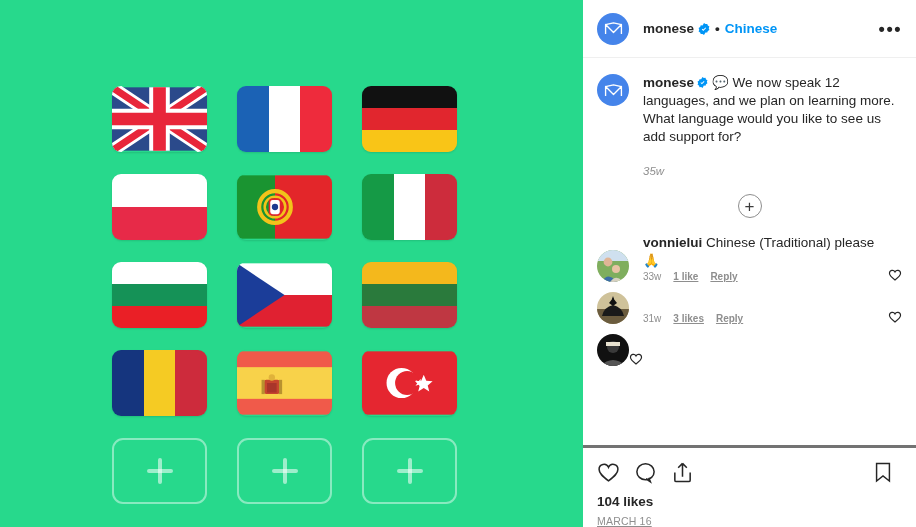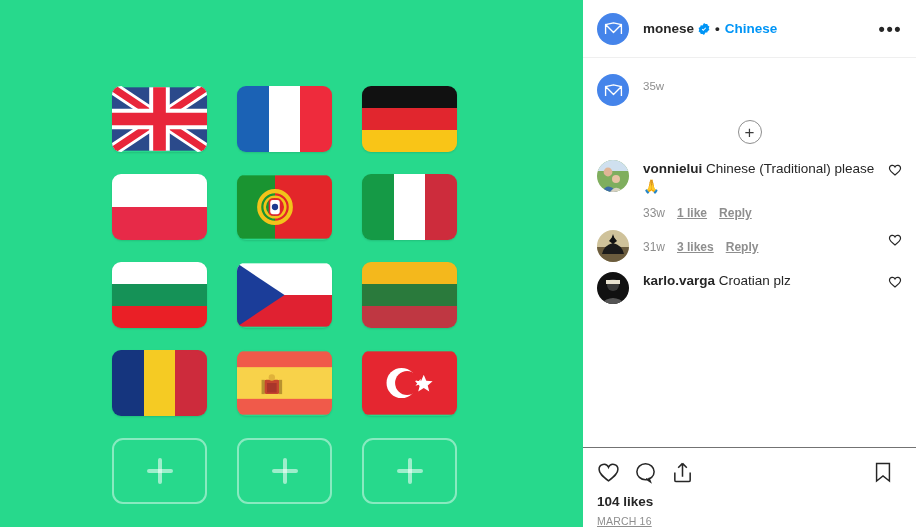--- a/index.html
+++ b/index.html
@@ -93,45 +93,45 @@
   .scroll { flex: 1 1 auto; overflow: hidden; position: relative; }
 
   .cap { display: flex; padding: 16px 14px 0 14px; }
   .cap-av {
     width: 32px; height: 32px; border-radius: 50%;
     background: #4584ea; flex: 0 0 32px;
     display: flex; align-items: center; justify-content: center;
   }
   .cap-body { margin-left: 14px; font-size: 13.5px; color: #262626; line-height: 18px; }
   .uname { font-weight: bold; }
-  .cap-time { color: #8e8e8e; font-size: 11.5px; margin-top: 3px; }
+  .cap-time { color: #8e8e8e; font-size: 11.5px; margin-top: 16px; font-style: italic; }
 
   .loadmore { display: flex; justify-content: center; margin: 14px 0 6px 0; }
   .circ {
     width: 24px; height: 24px; border: 1px solid #8e8e8e; border-radius: 50%;
     display: flex; align-items: center; justify-content: center; cursor: pointer;
   }
   .circ:before {
     content: "+"; color: #3c3c3c; font-size: 17px; line-height: 17px;
     font-family: "Liberation Sans", sans-serif;
   }
 
-  .cmt { display: flex; padding: 10px 14px 0 14px; }
+  .cmt { display: flex; padding: 10px 14px 0 14px; align-items: flex-end; }
   .cmt-av {
     width: 32px; height: 32px; border-radius: 50%; flex: 0 0 32px;
     overflow: hidden; position: relative;
   }
   .cmt-main { margin-left: 14px; flex: 1 1 auto; }
   .cmt-txt { font-size: 13.5px; color: #262626; line-height: 18px; }
-  .cmt-meta { display: flex; gap: 12px; margin-top: 10px; font-size: 12px; color: #8e8e8e; }
+  .cmt-meta { display: flex; gap: 12px; margin-top: 1px; font-size: 10px; color: #8e8e8e; }
   .cmt-meta .bold { font-weight: bold; color: #8e8e8e; text-decoration: underline; }
   .cmt-heart { width: 14px; height: 14px; flex: 0 0 14px; margin-top: 3px; }
 
   .actions {
-    border-top: 1px solid #737373;
+    border-top: 3px solid #737373;
     padding: 8px 22px 0 14px;
     flex: 0 0 auto;
   }
   .acts-row { display: flex; align-items: center; height: 36px; }
   .acts-row .ic { cursor: pointer; margin-right: 14px; }
   .acts-row .save { margin-left: auto; margin-right: 0; cursor: pointer; }
   .likes { font-size: 13.5px; font-weight: bold; color: #262626; margin-top: 2px; }
   .date { font-size: 10.5px; color: #8e8e8e; letter-spacing: .2px; margin-top: 6px; text-decoration: underline; }
 </style>
 </head>
@@ -289,20 +289,29 @@
     <div class="scroll">
 
       <div class="cap">
         <div class="cap-av">
           <svg width="19" height="15" viewBox="0 0 24 18">
             <path d="M2 16 L2 4 L12 14 L22 4 L22 16" fill="none" stroke="#fff" stroke-width="1.7" stroke-linejoin="round"></path>
             <path d="M2 4 L12 2 L22 4" fill="none" stroke="#fff" stroke-width="1.7" stroke-linejoin="round"></path>
           </svg>
         </div>
         <div class="cap-body">
+          <div>
+            <span class="uname">monese</span><span class="vb" style="margin:0 3px;display:inline-block;vertical-align:-1px">
+              <svg width="11" height="11" viewBox="0 0 24 24">
+                <path fill="#0095f6" d="M12 0l2.9 2.2 3.6-.4 1.2 3.4 3.1 1.9-1.3 3.4 1.3 3.4-3.1 1.9-1.2 3.4-3.6-.4L12 24l-2.9-2.2-3.6.4-1.2-3.4L1.2 17l1.3-3.4L1.2 10l3.1-1.9 1.2-3.4 3.6.4z"></path>
+                <path fill="#fff" d="M10.6 15.8l-3-3 1.3-1.3 1.7 1.7 4.4-4.4 1.3 1.3z"></path>
+              </svg>
+            </span><span>💬</span>
+            <span>We now speak 12 languages, and we plan on learning more. What language would you like to see us add support for?</span>
+          </div>
           <div class="cap-time">35w</div>
         </div>
       </div>
 
       <div class="loadmore">
         <div class="circ"></div>
       </div>
 
       <div class="cmt">
         <div class="cmt-av">
@@ -359,26 +368,20 @@
 
       <div class="cmt">
         <div class="cmt-av">
           <svg width="32" height="32" viewBox="0 0 32 32">
             <rect width="32" height="32" fill="#111"></rect>
             <circle cx="16" cy="13" r="6" fill="#3a3a3a"></circle>
             <path d="M3 32 q13-12 26 0z" fill="#555"></path>
             <rect x="9" y="8" width="14" height="4" fill="#e8e2d0"></rect>
           </svg>
         </div>
-        <div class="cmt-main">
-          <div class="cmt-txt">
-            <span class="uname">karlo.varga</span>
-            <span>Croatian plz</span>
-          </div>
-        </div>
         <span class="cmt-heart">
           <svg width="14" height="14" viewBox="0 0 24 24">
               <path fill="none" stroke="#262626" stroke-width="2" d="M12 20.5 C6 16 2.5 13 2.5 9 a5 5 0 0 1 9.5-2.2A5 5 0 0 1 21.5 9 c0 4-3.5 7-9.5 11.5z"></path>
             </svg>
         </span>
       </div>
 
     </div>
 
     <div class="actions">

